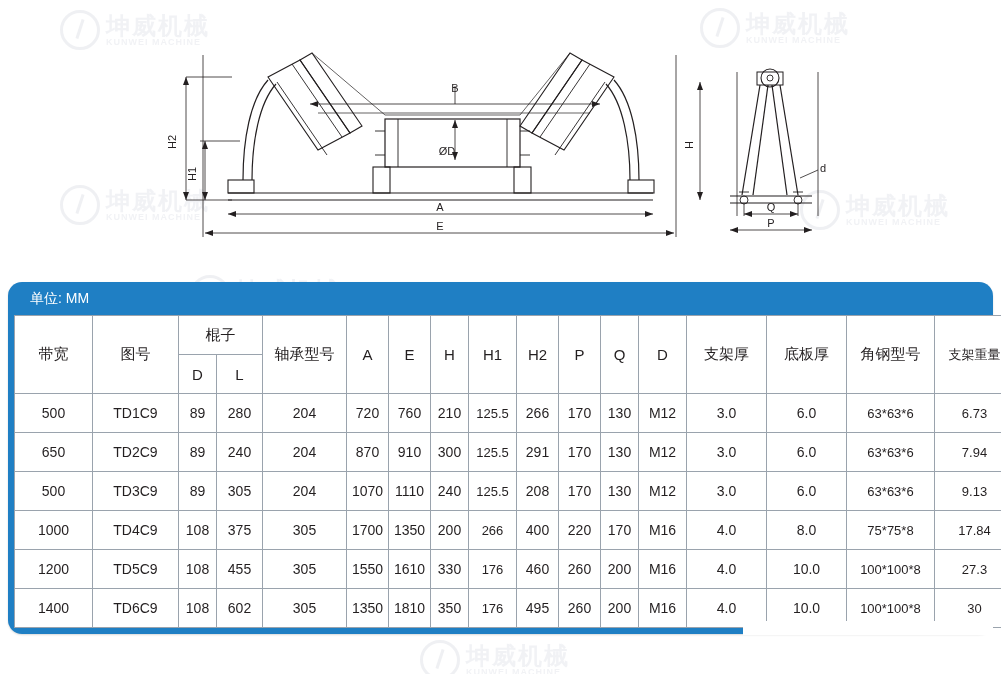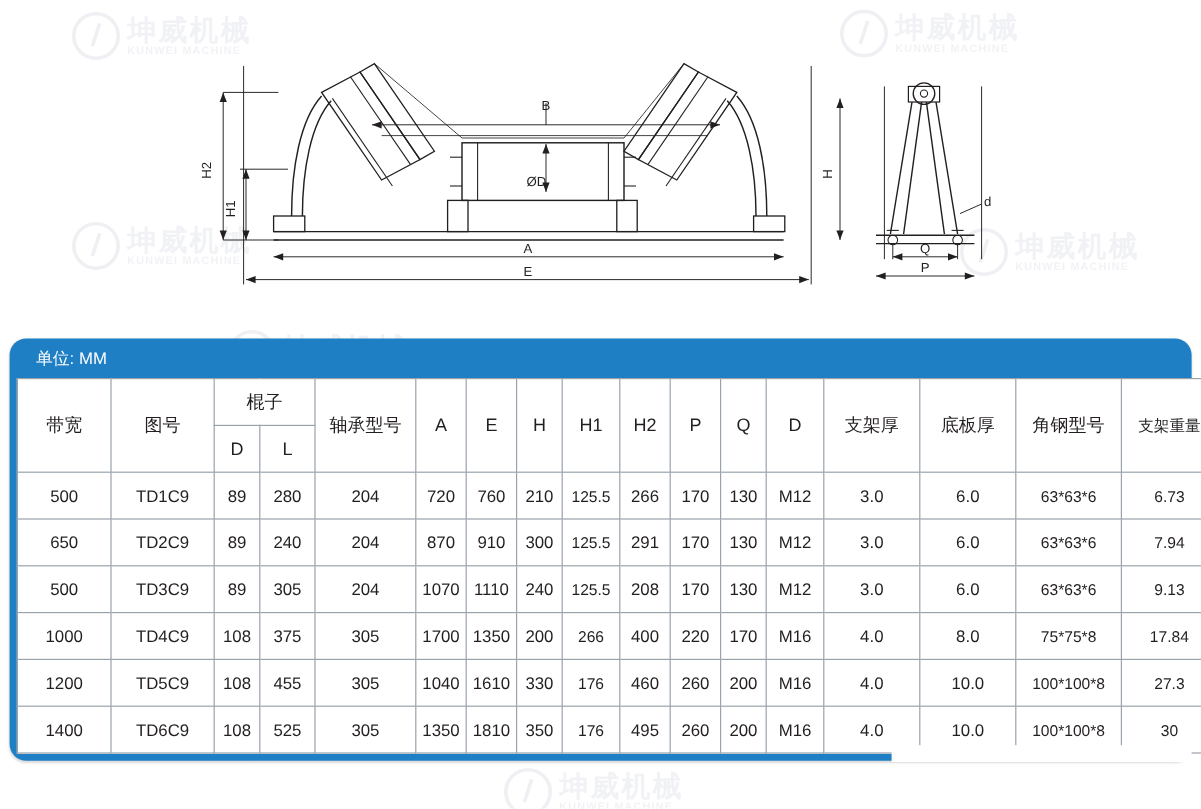--- a/index.html
+++ b/index.html
@@ -406,38 +406,38 @@
             <td>8.0</td>
             <td class="narrow">75*75*8</td>
             <td class="narrow">17.84</td>
           </tr>
           <tr>
             <td>1200</td>
             <td>TD5C9</td>
             <td>108</td>
             <td>455</td>
             <td>305</td>
-            <td>1040</td>
+            <td>1550</td>
             <td>1610</td>
             <td>330</td>
             <td class="narrow">176</td>
             <td>460</td>
             <td>260</td>
             <td>200</td>
             <td>M16</td>
             <td>4.0</td>
             <td>10.0</td>
             <td class="narrow">100*100*8</td>
             <td class="narrow">27.3</td>
           </tr>
           <tr>
             <td>1400</td>
             <td>TD6C9</td>
             <td>108</td>
-            <td>525</td>
+            <td>602</td>
             <td>305</td>
             <td>1350</td>
             <td>1810</td>
             <td>350</td>
             <td class="narrow">176</td>
             <td>495</td>
             <td>260</td>
             <td>200</td>
             <td>M16</td>
             <td>4.0</td>

